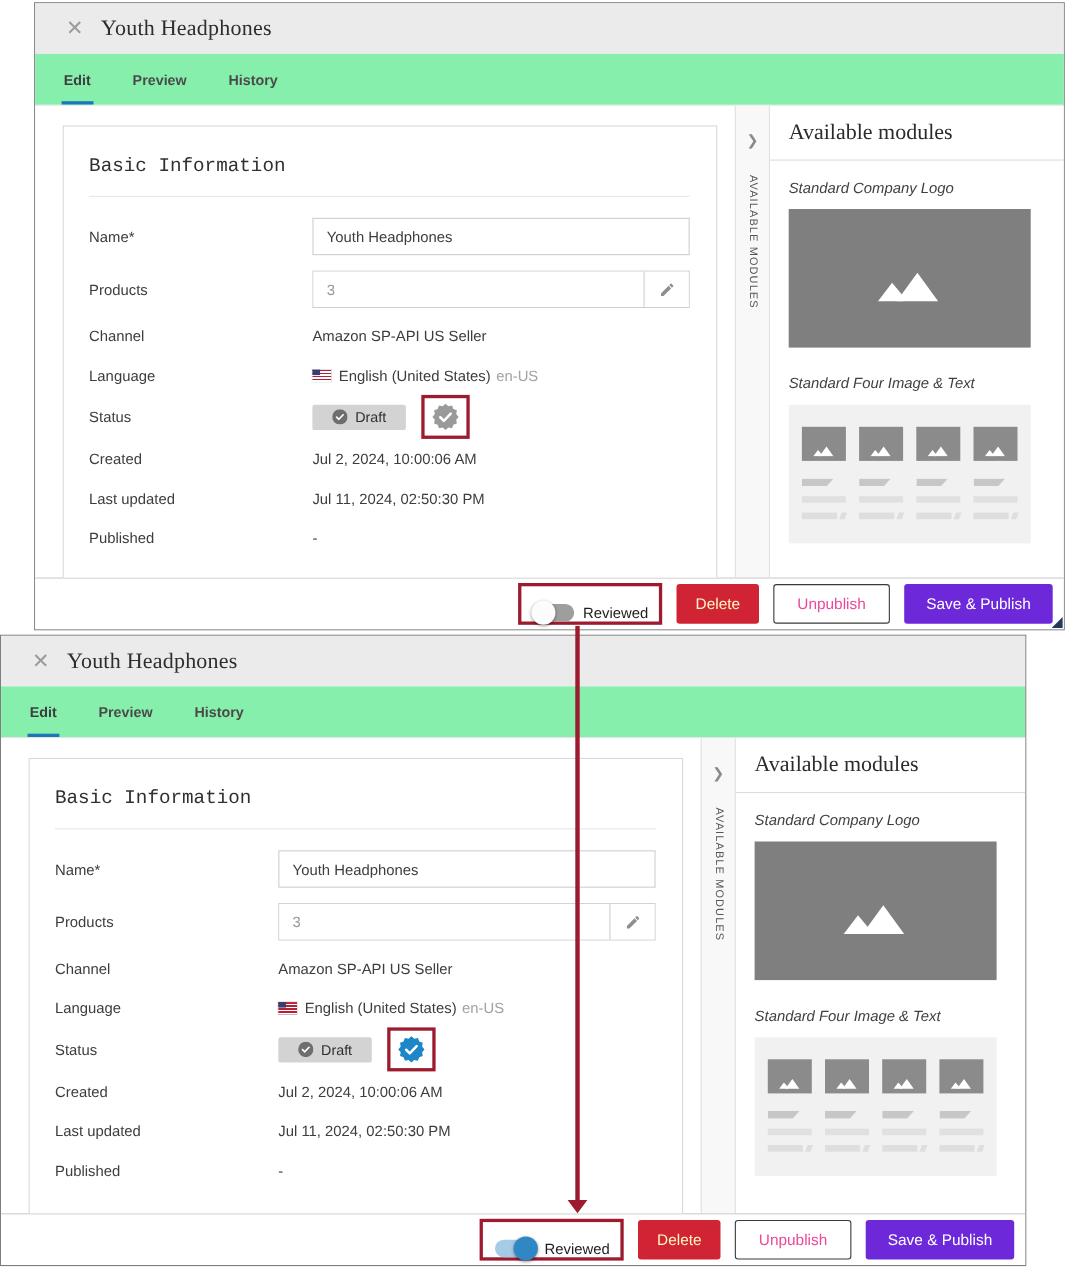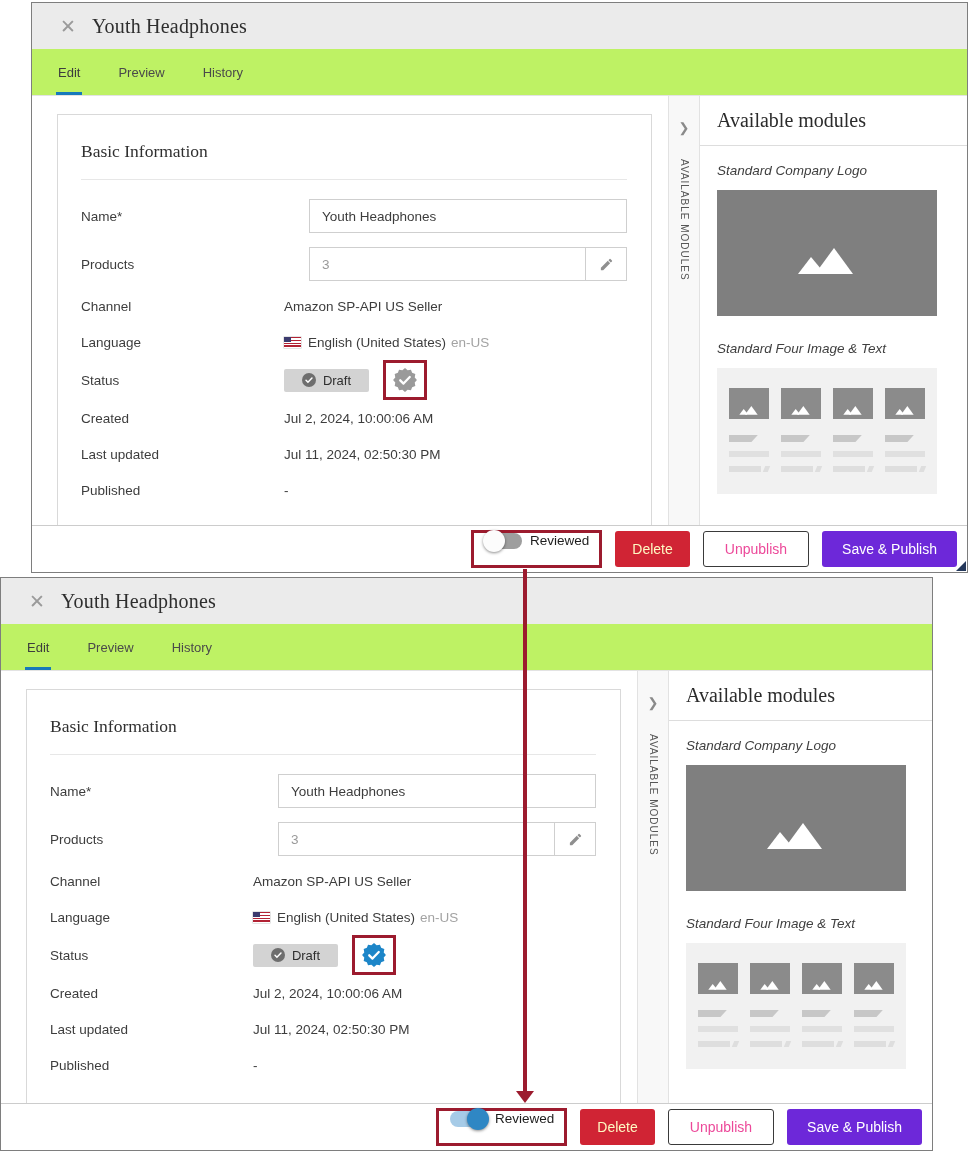--- a/index.html
+++ b/index.html
@@ -12,37 +12,37 @@
   .panel--top    { left:31px; top:2px;   width:937px; height:571px; }
   .panel--bottom { left:0;    top:577px; width:933px; height:574px; }
 
   .p-header { height:46px; background:#ebebeb; display:flex; align-items:center;
               padding-left:28px; flex:0 0 auto; }
   .close-x  { font-size:19px; color:#9a9a9a; cursor:pointer; line-height:1; }
   .p-title  { font-family:"Liberation Serif", serif; font-size:20px; font-weight:normal;
               color:#2e2e2e; margin:0 0 0 16px; letter-spacing:.2px; }
 
   .tabs { display:flex; gap:34px; padding-left:24px; border-bottom:1px solid #e3e3e3;
-          flex:0 0 auto; background:#bef264; }
+          flex:0 0 auto; background:#86efac;font-weight:bold; }
   .tab  { font-size:13px; color:#4a4a4a; padding:16px 2px 12px;
           border-bottom:3px solid transparent; cursor:pointer; }
   .tab.active { border-bottom-color:#1779ba; color:#3d3d3d; }
 
   .content { flex:1; display:flex; overflow:hidden; background:#fff; }
 
   
   .card-area { width:636px; flex:0 0 auto; position:relative; }
   .card { position:absolute; left:25px; top:18px; width:595px; height:620px;
           border:1px solid #d9d9d9; padding:26px 24px 0 23px; box-sizing:border-box; background:#fff; }
-  .card-title { font-family:Liberation Serif, serif; font-size:17.5px; color:#303030;
+  .card-title { font-family:Liberation Mono, monospace; font-size:17.5px; color:#303030;
                 margin:0; font-weight:normal; }
   .card-divider { height:1px; background:#e7e7e7; margin:17px 0 12px; }
 
   .frow { display:flex; align-items:center; }
-  .frow--input { height:48px;gap:25px; }
+  .frow--input { height:48px; }
   .frow--text  { height:36px; }
   .flabel { width:203px; flex:0 0 auto; font-size:13.5px; color:#3d3d3d; }
   .fvalue { font-size:13.5px; color:#3d3d3d; display:flex; align-items:center; }
   .muted  { color:#a3a3a3; margin-left:5px;text-align:right; }
 
   .tinput { width:347px; height:34px; border:1px solid #cfcfcf; padding:0 12px;
             font-family:"Liberation Sans",sans-serif; font-size:13.5px; color:#3d3d3d; box-sizing:border-box; }
   .input-group { width:347px; height:34px; border:1px solid #cfcfcf; display:flex; box-sizing:border-box; }
   .input-group input { flex:1; min-width:0; border:0; outline:none; padding:0 12px; color:#9a9a9a;
             font-family:"Liberation Sans",sans-serif; font-size:13.5px; background:#fff; }
@@ -84,21 +84,21 @@
   .fimg svg { margin-bottom:4px; }
   .l1 { height:7px; margin-top:16px; width:72%; background:#c7c7c7; clip-path:polygon(0 0,100% 0,78% 100%,0 100%); }
   .l2 { height:6px; margin-top:9px; background:#e0e0e0; }
   .l3 { margin-top:9px; display:flex; gap:3px; }
   .l3 .b1 { height:6px; flex:1; background:#dedede; }
   .l3 .b2 { height:6px; width:5px; background:#dedede; transform:skewX(-22deg); }
 
   
   .footer { height:46px; border-top:1px solid #ccc; display:flex; align-items:center;
             justify-content:flex-end; gap:13px; padding-right:10px; flex:0 0 auto; background:#fff; }
-  .hl-toggle { border:3px solid #9c1b2e; height:38px; display:flex; align-items:flex-start;
+  .hl-toggle { border:3px solid #9c1b2e; height:38px; display:flex; align-items:flex-end;
                padding:0 10px 0 11px; gap:8px; box-sizing:border-box; background:#fff; }
   .toggle { position:relative; width:37px; height:16px; border-radius:8px; background:#9e9e9e;
             display:inline-block; cursor:pointer; flex:0 0 auto; }
   .toggle .knob { position:absolute; width:22px; height:22px; border-radius:50%; top:-3px;
             background:#fcfcfc; box-shadow:0 1px 3px rgba(0,0,0,.45); }
   .toggle--off .knob { left:-2px; }
   .toggle--on  { background:#a6cbe7; }
   .toggle--on .knob { right:-2px; background:#2f87c4; }
   .t-label { font-size:13.5px; color:#1d1d1d; }
 

